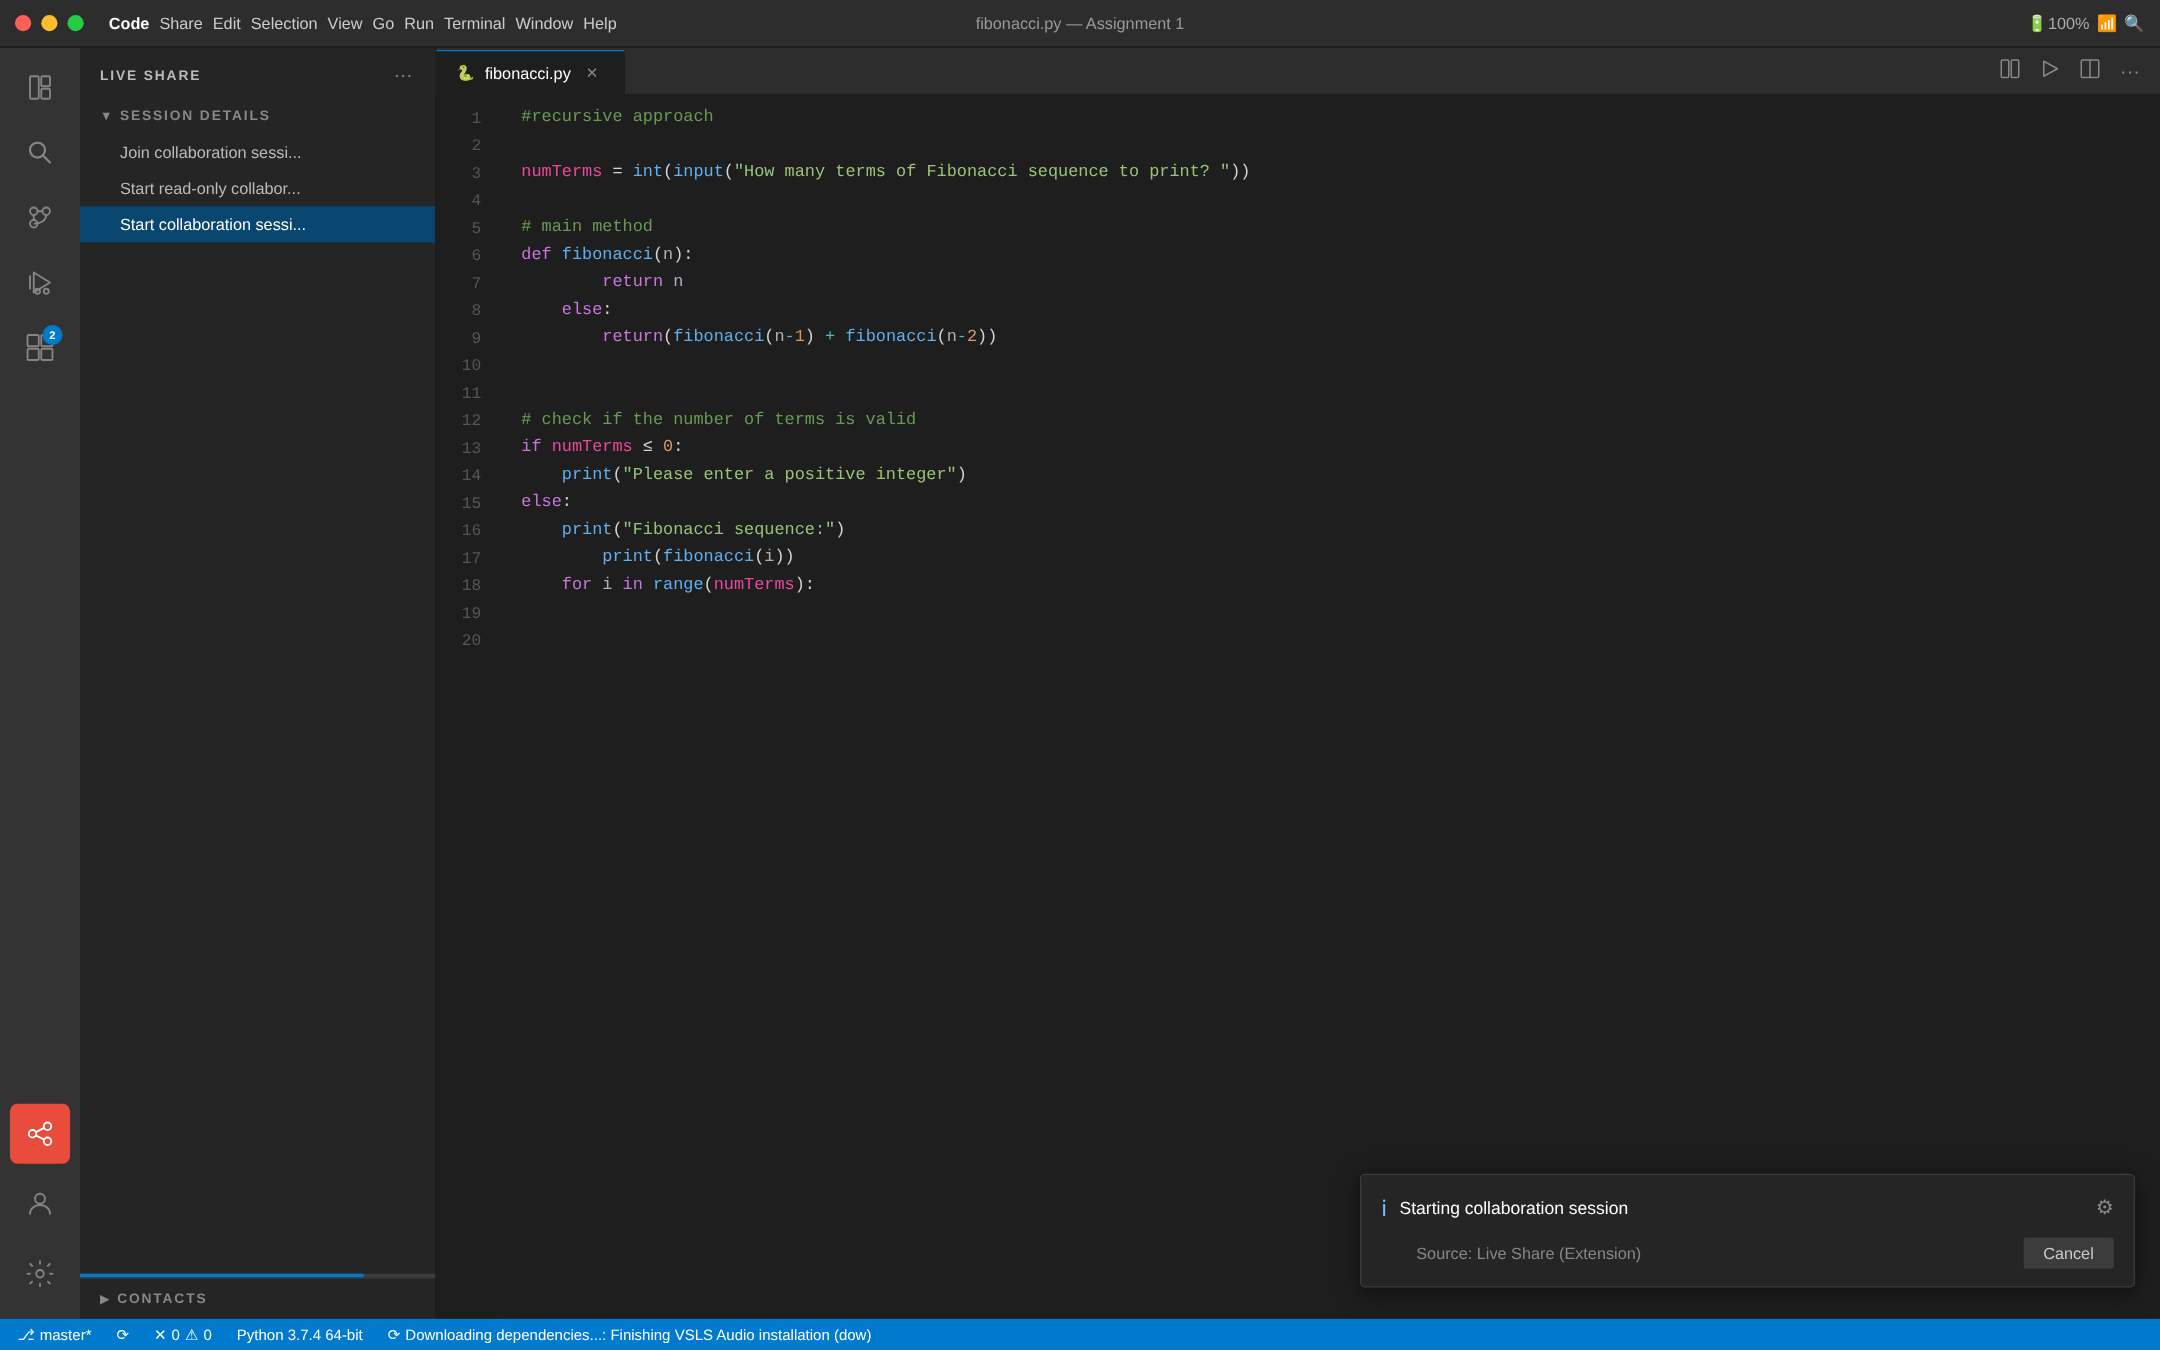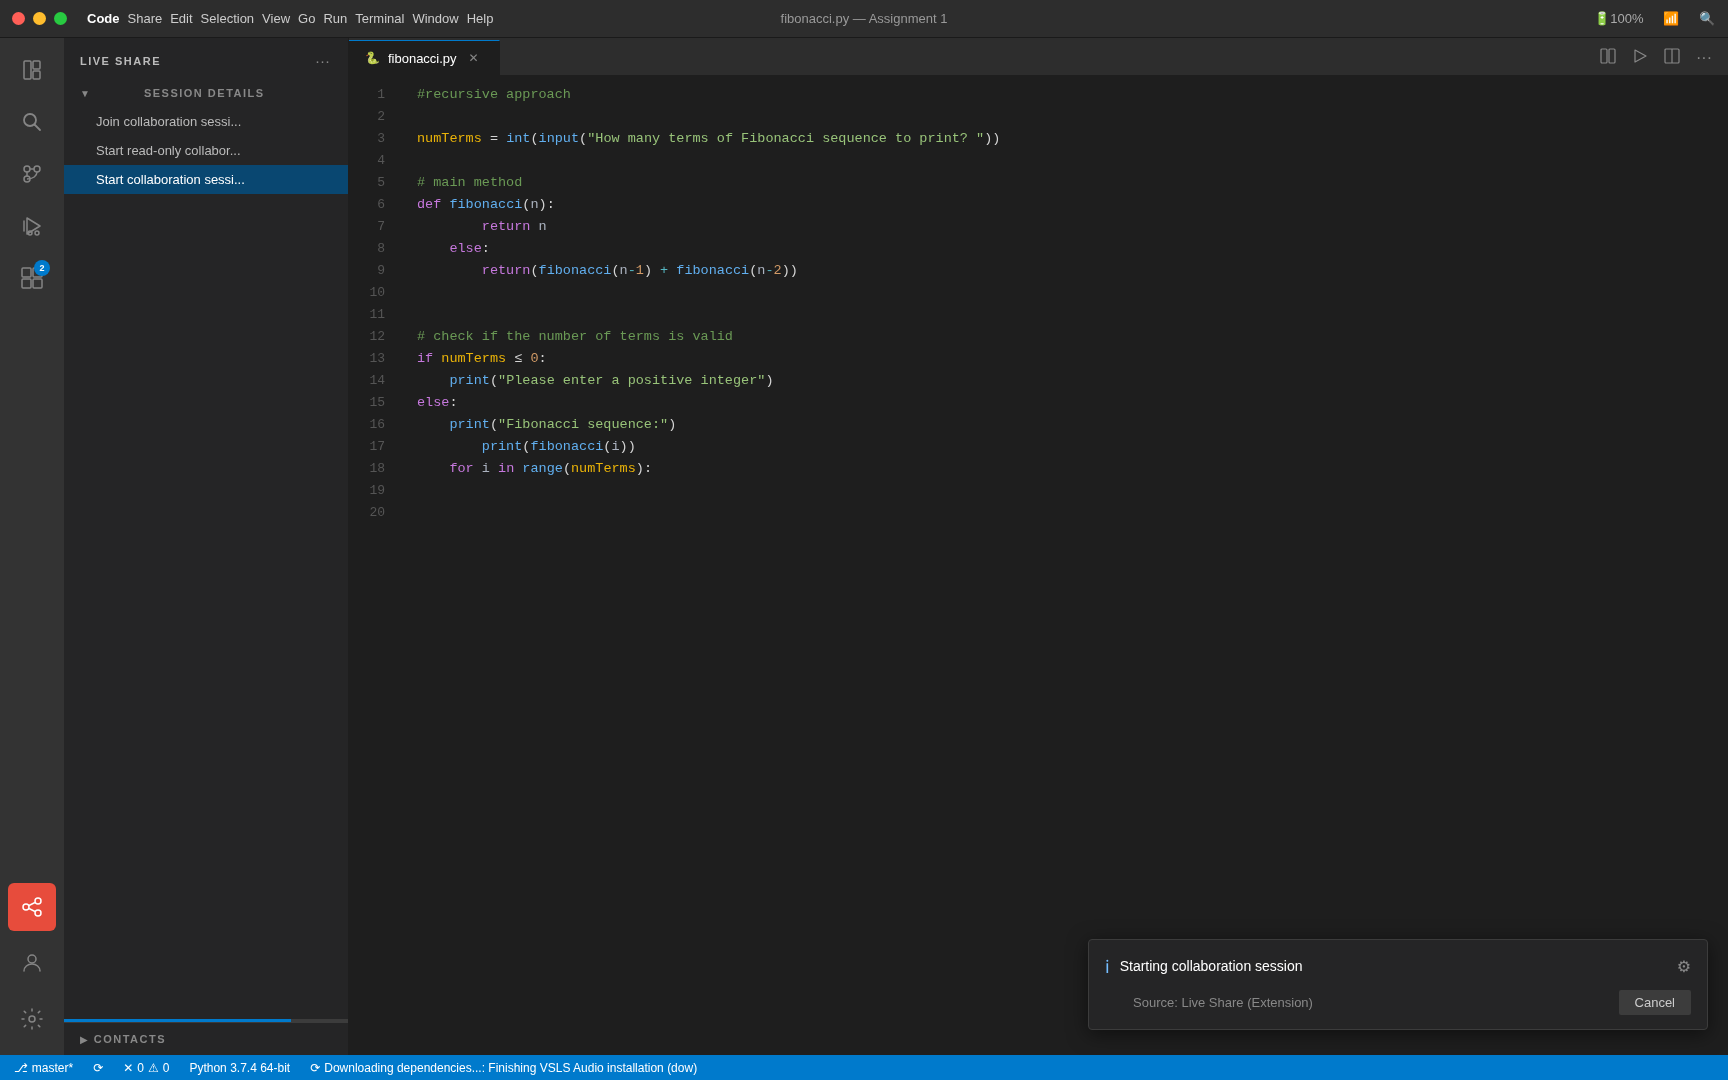--- a/index.html
+++ b/index.html
@@ -51,21 +51,21 @@
       position: absolute;
       left: 50%;
       transform: translateX(-50%);
       color: #999999;
       font-size: 13px;
     }
     .titlebar-right {
       margin-left: auto;
       display: flex;
       align-items: center;
-      gap: 20px;
+      gap: 6px;
     }
     .titlebar-right-icon {
       color: #aaaaaa;
       font-size: 13px;
     }
 
     
     .main-container {
       flex: 1;
       display: flex;
@@ -173,21 +173,20 @@
     .sidebar-section-header .chevron-icon {
       color: #888;
       font-size: 10px;
     }
     .sidebar-section-title {
       color: #888888;
       font-size: 11px;
       font-weight: 600;
       letter-spacing: 1.5px;
       text-transform: uppercase;
-      margin-left: 48px;
     }
 
     .sidebar-items {
       flex: 1;
       overflow-y: auto;
     }
     .sidebar-item {
       padding: 7px 16px 7px 32px;
       color: #bbbbbb;
       font-size: 13px;
@@ -322,21 +321,21 @@
       font-family: 'Menlo', 'Monaco', 'Courier New', monospace;
       white-space: pre;
       color: #d4d4d4;
     }
     
     .kw { color: #c678dd; }
     .fn { color: #61afef; }
     .str { color: #98c379; }
     .num { color: #d19a66; }
     .cmt { color: #6a9955; }
-    .var { color: #eab308; }
+    .var { color: #ec4899; }
     .op { color: #56b6c2; }
     .builtin { color: #61afef; }
     .param { color: #abb2bf; }
 
     
     .status-bar {
       height: 25px;
       background: #007acc;
       display: flex;
       align-items: center;

